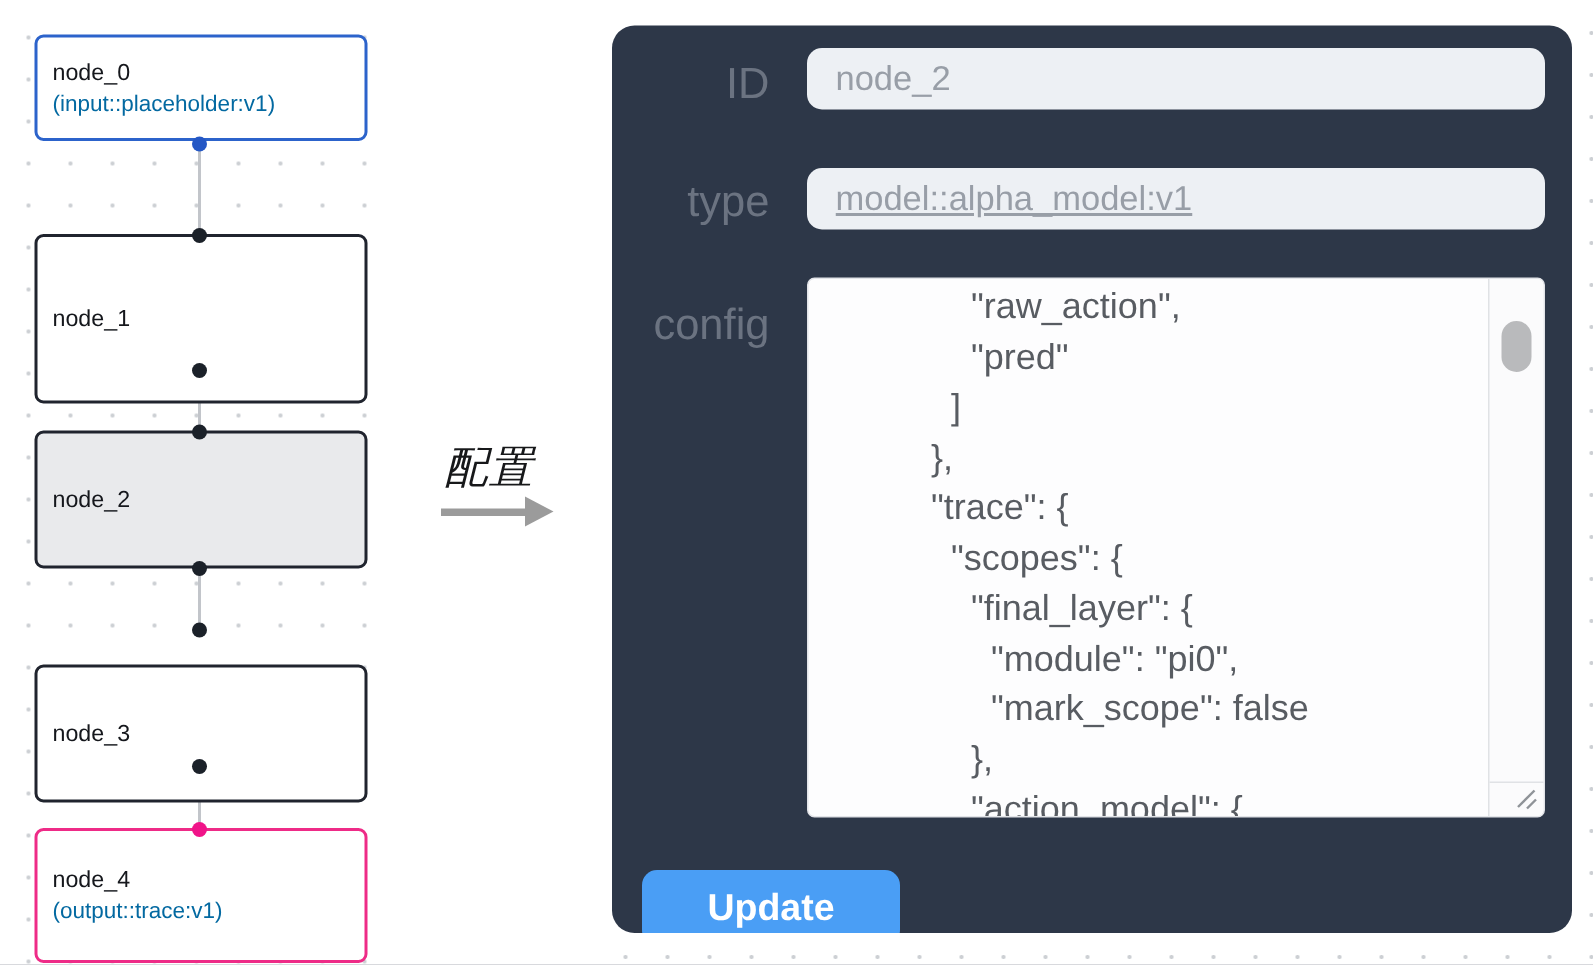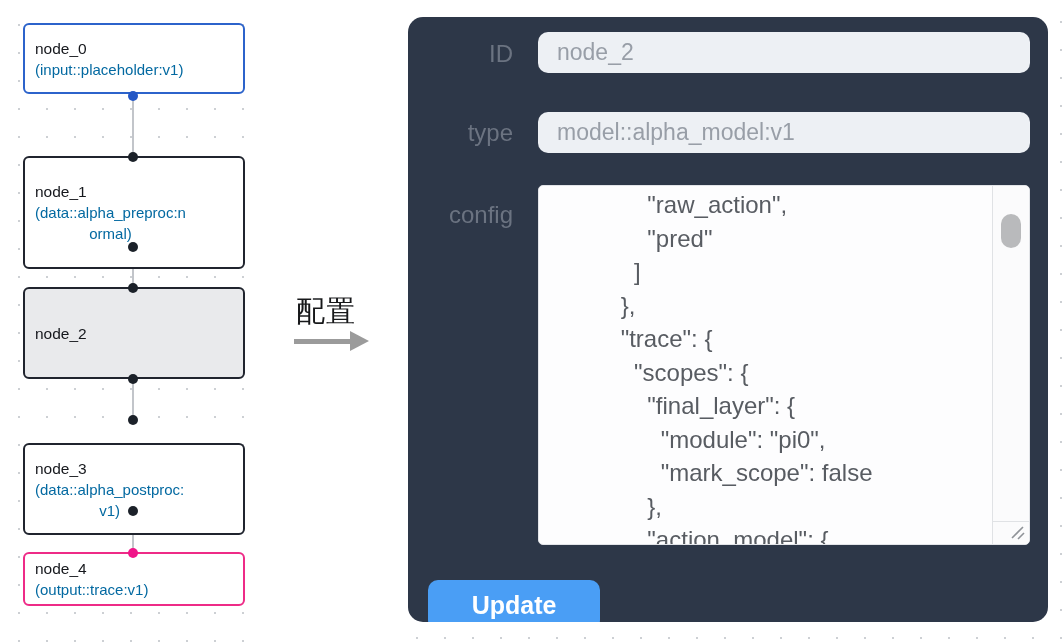--- a/index.html
+++ b/index.html
@@ -15,51 +15,51 @@
   .node { position:absolute; left:23px; width:222px; background:#ffffff;
           border:2px solid #20242e; border-radius:6px; z-index:2;
           display:flex; flex-direction:column; justify-content:center; align-items:flex-start;
           padding:4px 10px; }
   .node-title { font-size:15.5px; font-weight:500; color:#15171c; line-height:21px; text-align:center; }
   .node-sub   { font-size:15px;  font-weight:500; color:#0369a1; line-height:21px; text-align:center; white-space:pre-line; }
   .node--input    { top:23px;  height:71px; border-color:#2c63cb; }
   .node--preproc  { top:156px; height:113px; }
   .node--model    { top:287px; height:92px; background:#e9eaec; border-width:2.5px; }
   .node--postproc { top:443px; height:92px; }
-  .node--output   { top:552px; height:54px; border-color:#ee2b87; }
+  .node--output   { top:552px; height:90px; border-color:#ee2b87; }
   .port { position:absolute; width:10px; height:10px; border-radius:50%; background:#1b2129; z-index:3; left:128px; }
   .port--blue { background:#2457c5; }
   .port--pink { background:#f01489; }
 
   
-  .transfer { position:absolute; left:280px; top:292px; width:120px; height:70px; }
+  .transfer { position:absolute; left:280px; top:292px; width:120px; height:70px;font-style:italic; }
   .transfer-label { position:absolute; left:16px; top:0; font-size:29px; font-weight:500;
                     color:#17181a; letter-spacing:1px; white-space:nowrap; }
   .arrow-shaft { position:absolute; left:14px; top:47px; width:58px; height:5px; background:#9b9b9b; }
   .arrow-head  { position:absolute; left:70px; top:39px; width:0; height:0;
                  border-left:19px solid #9b9b9b; border-top:10.5px solid transparent;
                  border-bottom:10.5px solid transparent; }
 
   
   .rightzone { position:absolute; left:396px; top:0; width:666px; height:643px;
                background-image:radial-gradient(circle,#cdd0d4 1.3px,transparent 1.5px);
                background-size:28px 28px; background-position:7px 8px; }
   .panel { position:absolute; left:408px; top:17px; width:640px; height:605px;
            background:#2d3748; border-radius:15px; overflow:hidden; z-index:4; }
   .field-label { position:absolute; left:0; width:105px; text-align:right;
-                 font-size:24px; color:#6b7381; }
+                 font-size:29px; color:#6b7381; }
   .label-id     { top:23px; }
   .label-type   { top:102px; }
   .label-config { top:184px; }
   .field-input { position:absolute; left:130px; width:492px; height:41px;
                  background:#edf0f4; border:none; border-radius:10px; outline:none;
                  padding:0 0 0 19px; font-size:23px; color:#989ea7;
                  font-family:"Liberation Sans","DejaVu Sans",sans-serif; }
   .input-id   { top:15px; }
-  .input-type { top:95px; }
+  .input-type { top:95px;text-decoration:underline; }
 
   .config-box { position:absolute; left:130px; top:168px; width:492px; height:360px;
                 background:#fdfdfe; border:1px solid #e2e4e8; border-radius:5px; overflow:hidden; }
   .config-box pre { position:absolute; left:0; top:0; width:454px; height:358px; overflow:hidden;
                     padding:2px 0 0 55px; font-family:"Liberation Sans","DejaVu Sans",sans-serif;
                     font-size:24px; line-height:33.5px; color:#585c62; white-space:pre; }
   .sb-track { position:absolute; right:0; top:0; width:37px; height:358px;
               background:#fbfbfc; border-left:1px solid #e0e2e5; }
   .sb-thumb { position:absolute; left:8px; top:28px; width:20px; height:34px;
               background:#b9babc; border-radius:10px; }
@@ -81,30 +81,26 @@
     <div class="edge" style="top:247px; height:41px;"></div>
     <div class="edge" style="top:379px; height:41px;"></div>
     <div class="edge" style="top:511px; height:42px;"></div>
 
     <div class="node node--input">
       <div class="node-title">node_0</div>
       <div class="node-sub">(input::placeholder:v1)</div>
     </div>
     <div class="node node--preproc">
       <div class="node-title">node_1</div>
-      <div class="node-sub">(data::alpha_preproc:n
-ormal)</div>
     </div>
     <div class="node node--model">
       <div class="node-title">node_2</div>
     </div>
     <div class="node node--postproc">
       <div class="node-title">node_3</div>
-      <div class="node-sub">(data::alpha_postproc:
-v1)</div>
     </div>
     <div class="node node--output">
       <div class="node-title">node_4</div>
       <div class="node-sub">(output::trace:v1)</div>
     </div>
 
     <div class="port port--blue" style="top:91px;"></div>
     <div class="port" style="top:152px;"></div>
     <div class="port" style="top:242px;"></div>
     <div class="port" style="top:283px;"></div>

